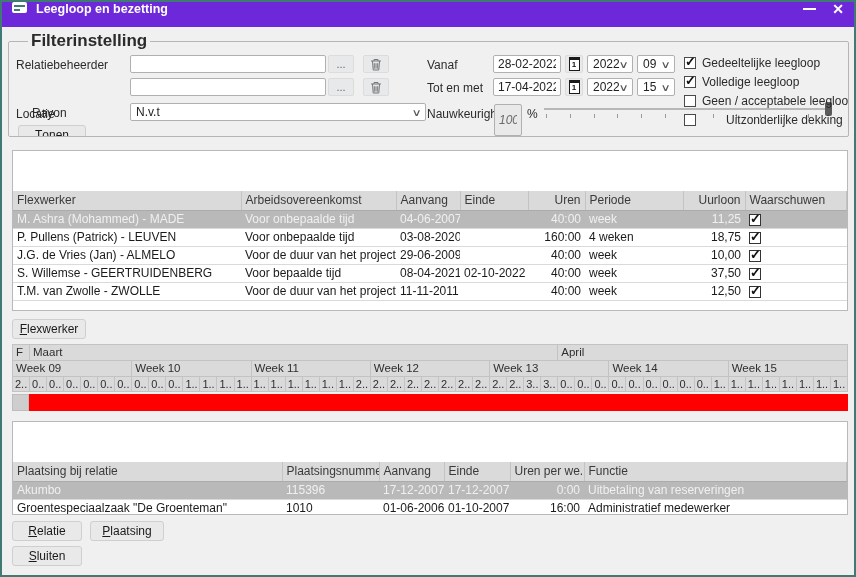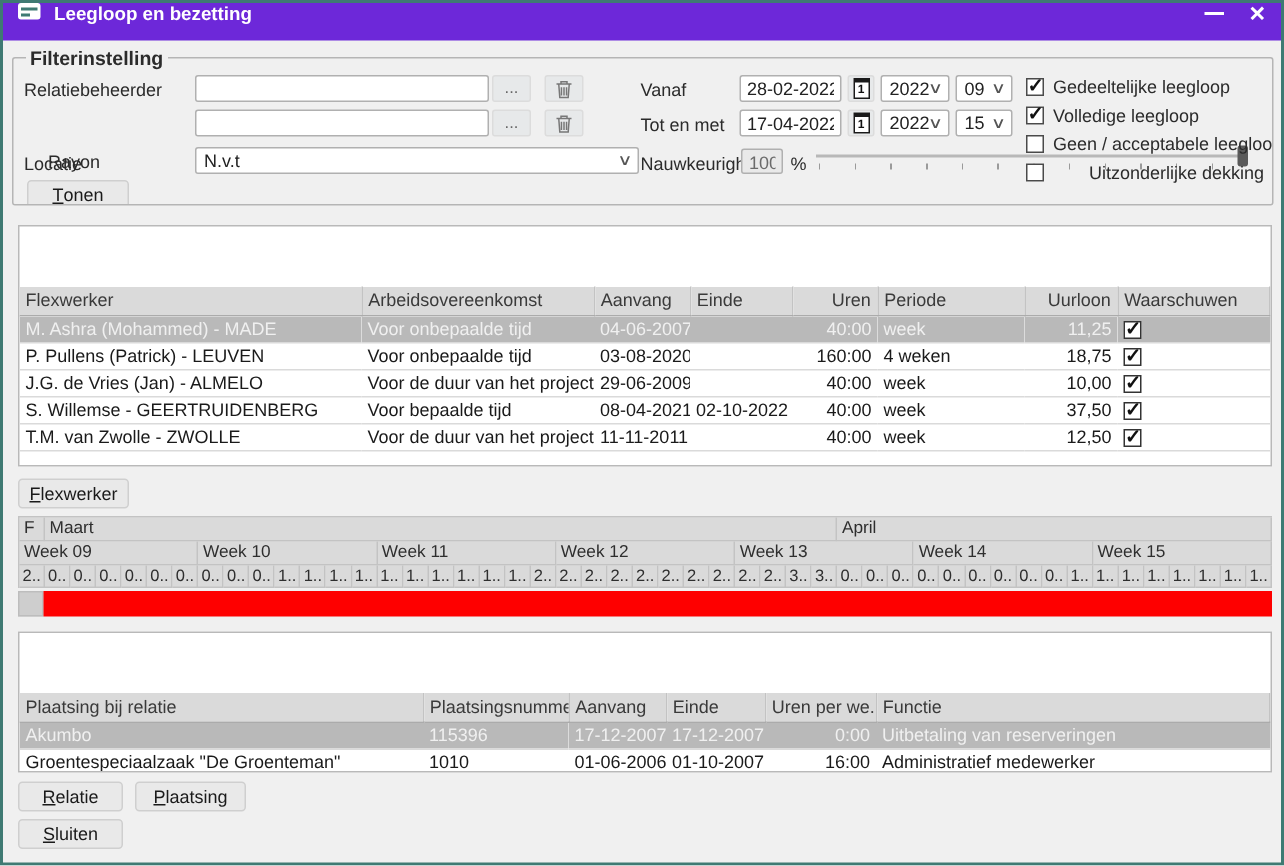--- a/index.html
+++ b/index.html
@@ -13,21 +13,21 @@
   .titleicon::after { content: ""; position: absolute; left: 2px; width: 6px; top: 7px; height: 2px; background: #3F7A73; }
   .title { font-size: 12.5px; font-weight: bold; }
   .winbtns { margin-left: auto; display: flex; align-items: center; gap: 16px; }
   .minbtn { width: 13px; height: 2px; background: #fff; cursor: pointer; }
   .closebtn { color: #fff; font-size: 14px; font-weight: bold; line-height: 1; cursor: pointer; }
 
   .bodyarea { position: relative; width: 852px; height: 548px; }
 
   
   fieldset.filter { position: absolute; left: 6px; top: 4px; width: 841px; height: 106px; border: 1px solid #b5b5b5; border-radius: 2px; overflow: hidden; }
-  fieldset.filter legend { font-size: 13px; font-weight: bold; color: #2b2b2b; margin-left: 8px; padding: 0 3px; }
+  fieldset.filter legend { font-size: 17px; font-weight: bold; color: #2b2b2b; margin-left: 19px; padding: 0 3px; }
   .f-label { position: absolute; font-size: 12px; color: #2b2b2b; white-space: nowrap; }
   .tbox { position: absolute; height: 18px; background: #fff; border: 1px solid #b0b0b0; border-radius: 2px; font-size: 12px; padding: 0 4px; color: #222; }
   .sqbtn { position: absolute; height: 18px; width: 26px; background: #e7e9ea; border: 1px solid #dcdcdc; border-radius: 2px; display: flex; align-items: center; justify-content: center; color: #666; font-size: 11px; cursor: pointer; }
   .selectbox { position: absolute; height: 18px; background: #fff; border: 1px solid #b0b0b0; border-radius: 2px; font-size: 12px; color: #222; display: flex; align-items: center; padding: 0 5px; cursor: pointer; }
   .selectbox .chev { margin-left: auto; color: #555; font-size: 10px; transform: scaleX(1.4); }
   .calbtn { position: absolute; width: 18px; height: 18px; background: #e7e9ea; border: 1px solid #dcdcdc; border-radius: 2px; display: flex; align-items: center; justify-content: center; cursor: pointer; }
   .calbtn .calglyph { border: 1px solid #1a1a1a; background: #fff; font-size: 8px; font-weight: bold; line-height: 10px; width: 11px; text-align: center; color: #111; border-top-width: 3px; }
   .pushbtn { position: absolute; height: 20px; background: #e9e9e9; border: 1px solid #cfcfcf; border-radius: 3px; font-size: 12px; color: #1a1a1a; display: flex; align-items: center; justify-content: center; cursor: pointer; padding: 0 10px; }
   .cbox { position: absolute; width: 12px; height: 12px; border: 1px solid #4a4a4a; background: #fff; cursor: pointer; }
   .cbox.on::after { content: "✓"; position: absolute; top: -4px; left: 0px; font-size: 13px; font-weight: bold; color: #111; }
@@ -126,21 +126,21 @@
       <span class="selectbox" style="left:578px; top:27px; width:46px;">
         <span>2022</span>
           <span class="chev">∨</span>
       </span>
       <span class="selectbox" style="left:628px; top:27px; width:38px;">
         <span>15</span>
           <span class="chev">∨</span>
       </span>
 
       <span class="f-label" style="left:418px; top:56px;">Nauwkeurigheid</span>
-      <input class="tbox disabledbox" style="left: 485px; top: 53px; width: 28px; height: 17px;" value="100">
+      <input class="tbox disabledbox" style="left: 485px; top: 53px; width: 28px; height: 32px; font-style: italic;" value="100">
       <span class="f-label" style="left:518px; top:56px;">%</span>
       <div class="slider" style="left:535px; top:50px; width:288px; height:18px;">
         <div class="track"></div>
         <div class="ticks"></div>
         <div class="handle"></div>
       </div>
 
       <div id="filter-checkboxes">
           <span class="cbox on" style="left: 675px; top: 6px;"></span>
           <span class="f-label" style="left: 693px; top: 5px;">Gedeeltelijke leegloop</span>

